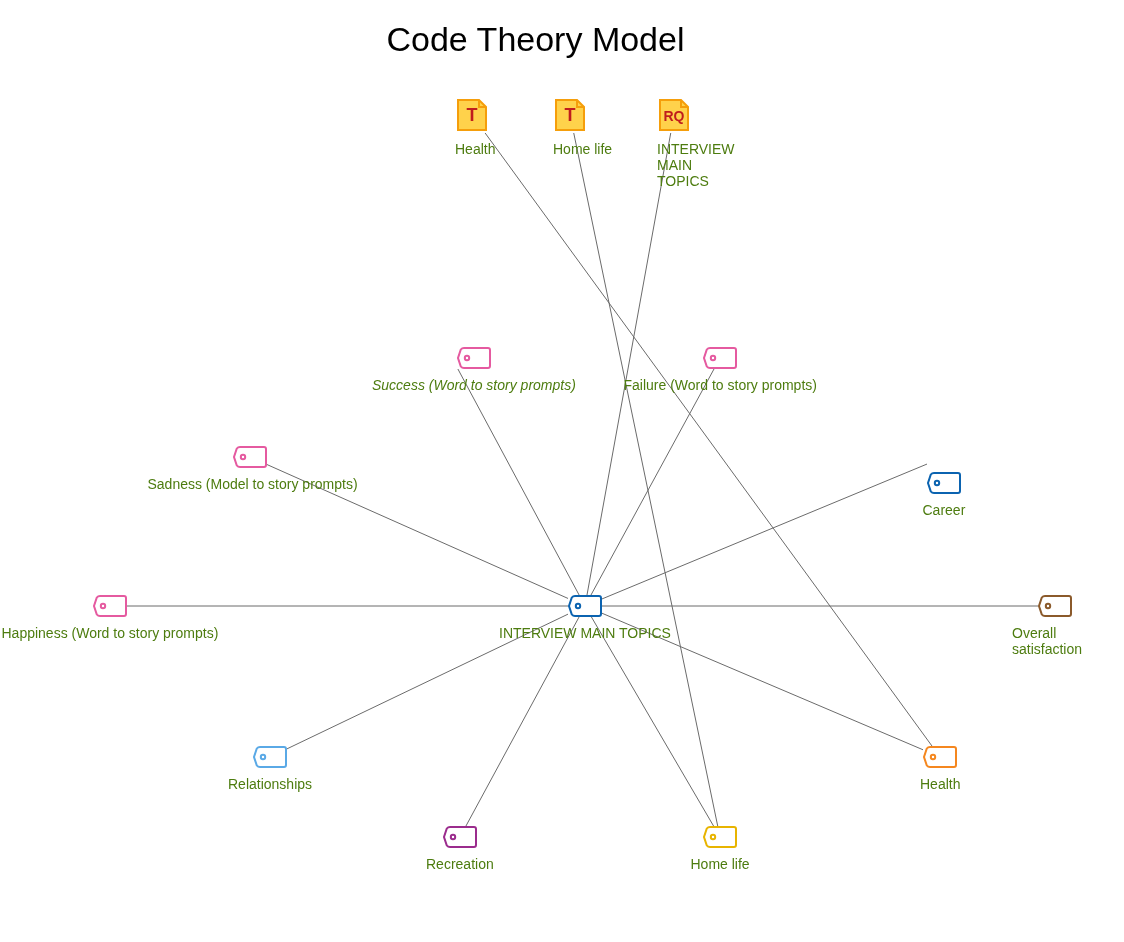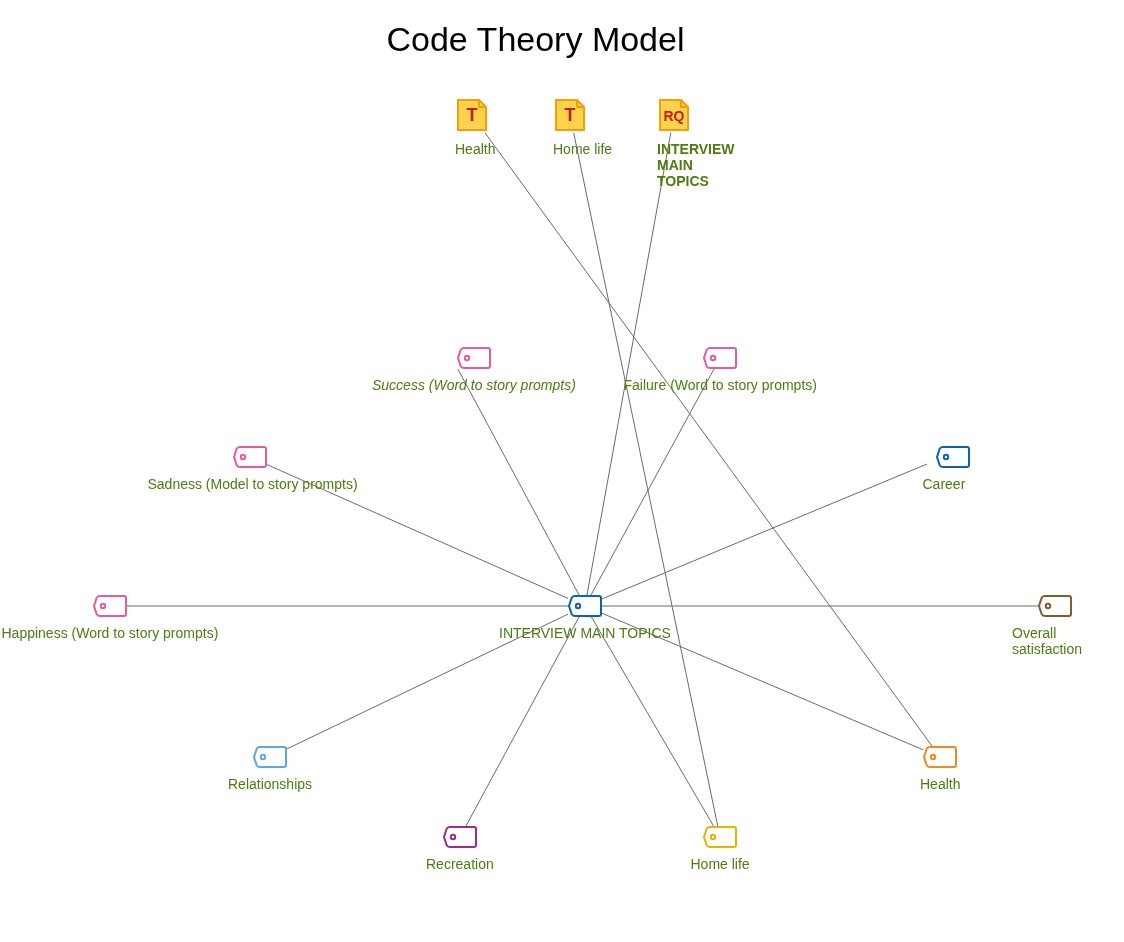--- a/index.html
+++ b/index.html
@@ -87,21 +87,21 @@
     <text x="17" y="24" text-anchor="middle" font-family="Helvetica, Arial, sans-serif" font-size="18" font-weight="700" fill="#C01D1D">T</text>
   </svg></span>
       <div class="label" style="margin-left: 0px;">Home life</div>
     </div>
     <div class="node" style="left: 657px; top: 97px;">
       <span class="icon-wrap"><svg width="34" height="36" viewBox="0 0 34 36">
     <path d="M3 3 H24 L31 10 V33 H3 Z" fill="#FFD24B" stroke="#F59E0B" stroke-width="2"></path>
     <path d="M24 3 V10 H31" fill="none" stroke="#F59E0B" stroke-width="2"></path>
     <text x="17" y="24" text-anchor="middle" font-family="Helvetica, Arial, sans-serif" font-size="14" font-weight="700" fill="#C01D1D">RQ</text>
   </svg></span>
-      <div class="label" style="margin-left: 0px; font-weight: bold;">INTERVIEW
+      <div class="label" style="margin-left: 0px;">INTERVIEW
 MAIN
 TOPICS</div>
     </div>
     <div class="node" style="left: 457px; top: 347px; font-style: italic;">
       <span class="icon-wrap"><svg width="34" height="22" viewBox="0 0 34 22">
     <path d="M7 1 H31 Q33 1 33 3 V19 Q33 21 31 21 H7 Q5 21 3.8 19.5 L1 11 L3.8 2.5 Q5 1 7 1 Z" fill="none" stroke="#E55AA0" stroke-width="2"></path>
     <circle cx="10" cy="11" r="2.2" fill="none" stroke="#E55AA0" stroke-width="2"></circle>
   </svg></span>
       <div class="label" style="position: relative; left: -85px;">Success (Word to story prompts)</div>
     </div>
@@ -112,21 +112,21 @@
   </svg></span>
       <div class="label" style="position: relative; left: -79.5px;">Failure (Word to story prompts)</div>
     </div>
     <div class="node" style="left: 233px; top: 446px;">
       <span class="icon-wrap"><svg width="34" height="22" viewBox="0 0 34 22">
     <path d="M7 1 H31 Q33 1 33 3 V19 Q33 21 31 21 H7 Q5 21 3.8 19.5 L1 11 L3.8 2.5 Q5 1 7 1 Z" fill="none" stroke="#E55AA0" stroke-width="2"></path>
     <circle cx="10" cy="11" r="2.2" fill="none" stroke="#E55AA0" stroke-width="2"></circle>
   </svg></span>
       <div class="label" style="position: relative; left: -85.5px;">Sadness (Model to story prompts)</div>
     </div>
-    <div class="node" style="left: 927px; top: 446px; text-align: right;">
+    <div class="node" style="left: 927px; top: 472px;">
       <span class="icon-wrap"><svg width="34" height="22" viewBox="0 0 34 22">
     <path d="M7 1 H31 Q33 1 33 3 V19 Q33 21 31 21 H7 Q5 21 3.8 19.5 L1 11 L3.8 2.5 Q5 1 7 1 Z" fill="none" stroke="#0B63B0" stroke-width="2"></path>
     <circle cx="10" cy="11" r="2.2" fill="none" stroke="#0B63B0" stroke-width="2"></circle>
   </svg></span>
       <div class="label" style="position: relative; left: -4.5px;">Career</div>
     </div>
     <div class="node" style="left: 93px; top: 595px;">
       <span class="icon-wrap"><svg width="34" height="22" viewBox="0 0 34 22">
     <path d="M7 1 H31 Q33 1 33 3 V19 Q33 21 31 21 H7 Q5 21 3.8 19.5 L1 11 L3.8 2.5 Q5 1 7 1 Z" fill="none" stroke="#E55AA0" stroke-width="2"></path>
     <circle cx="10" cy="11" r="2.2" fill="none" stroke="#E55AA0" stroke-width="2"></circle>

